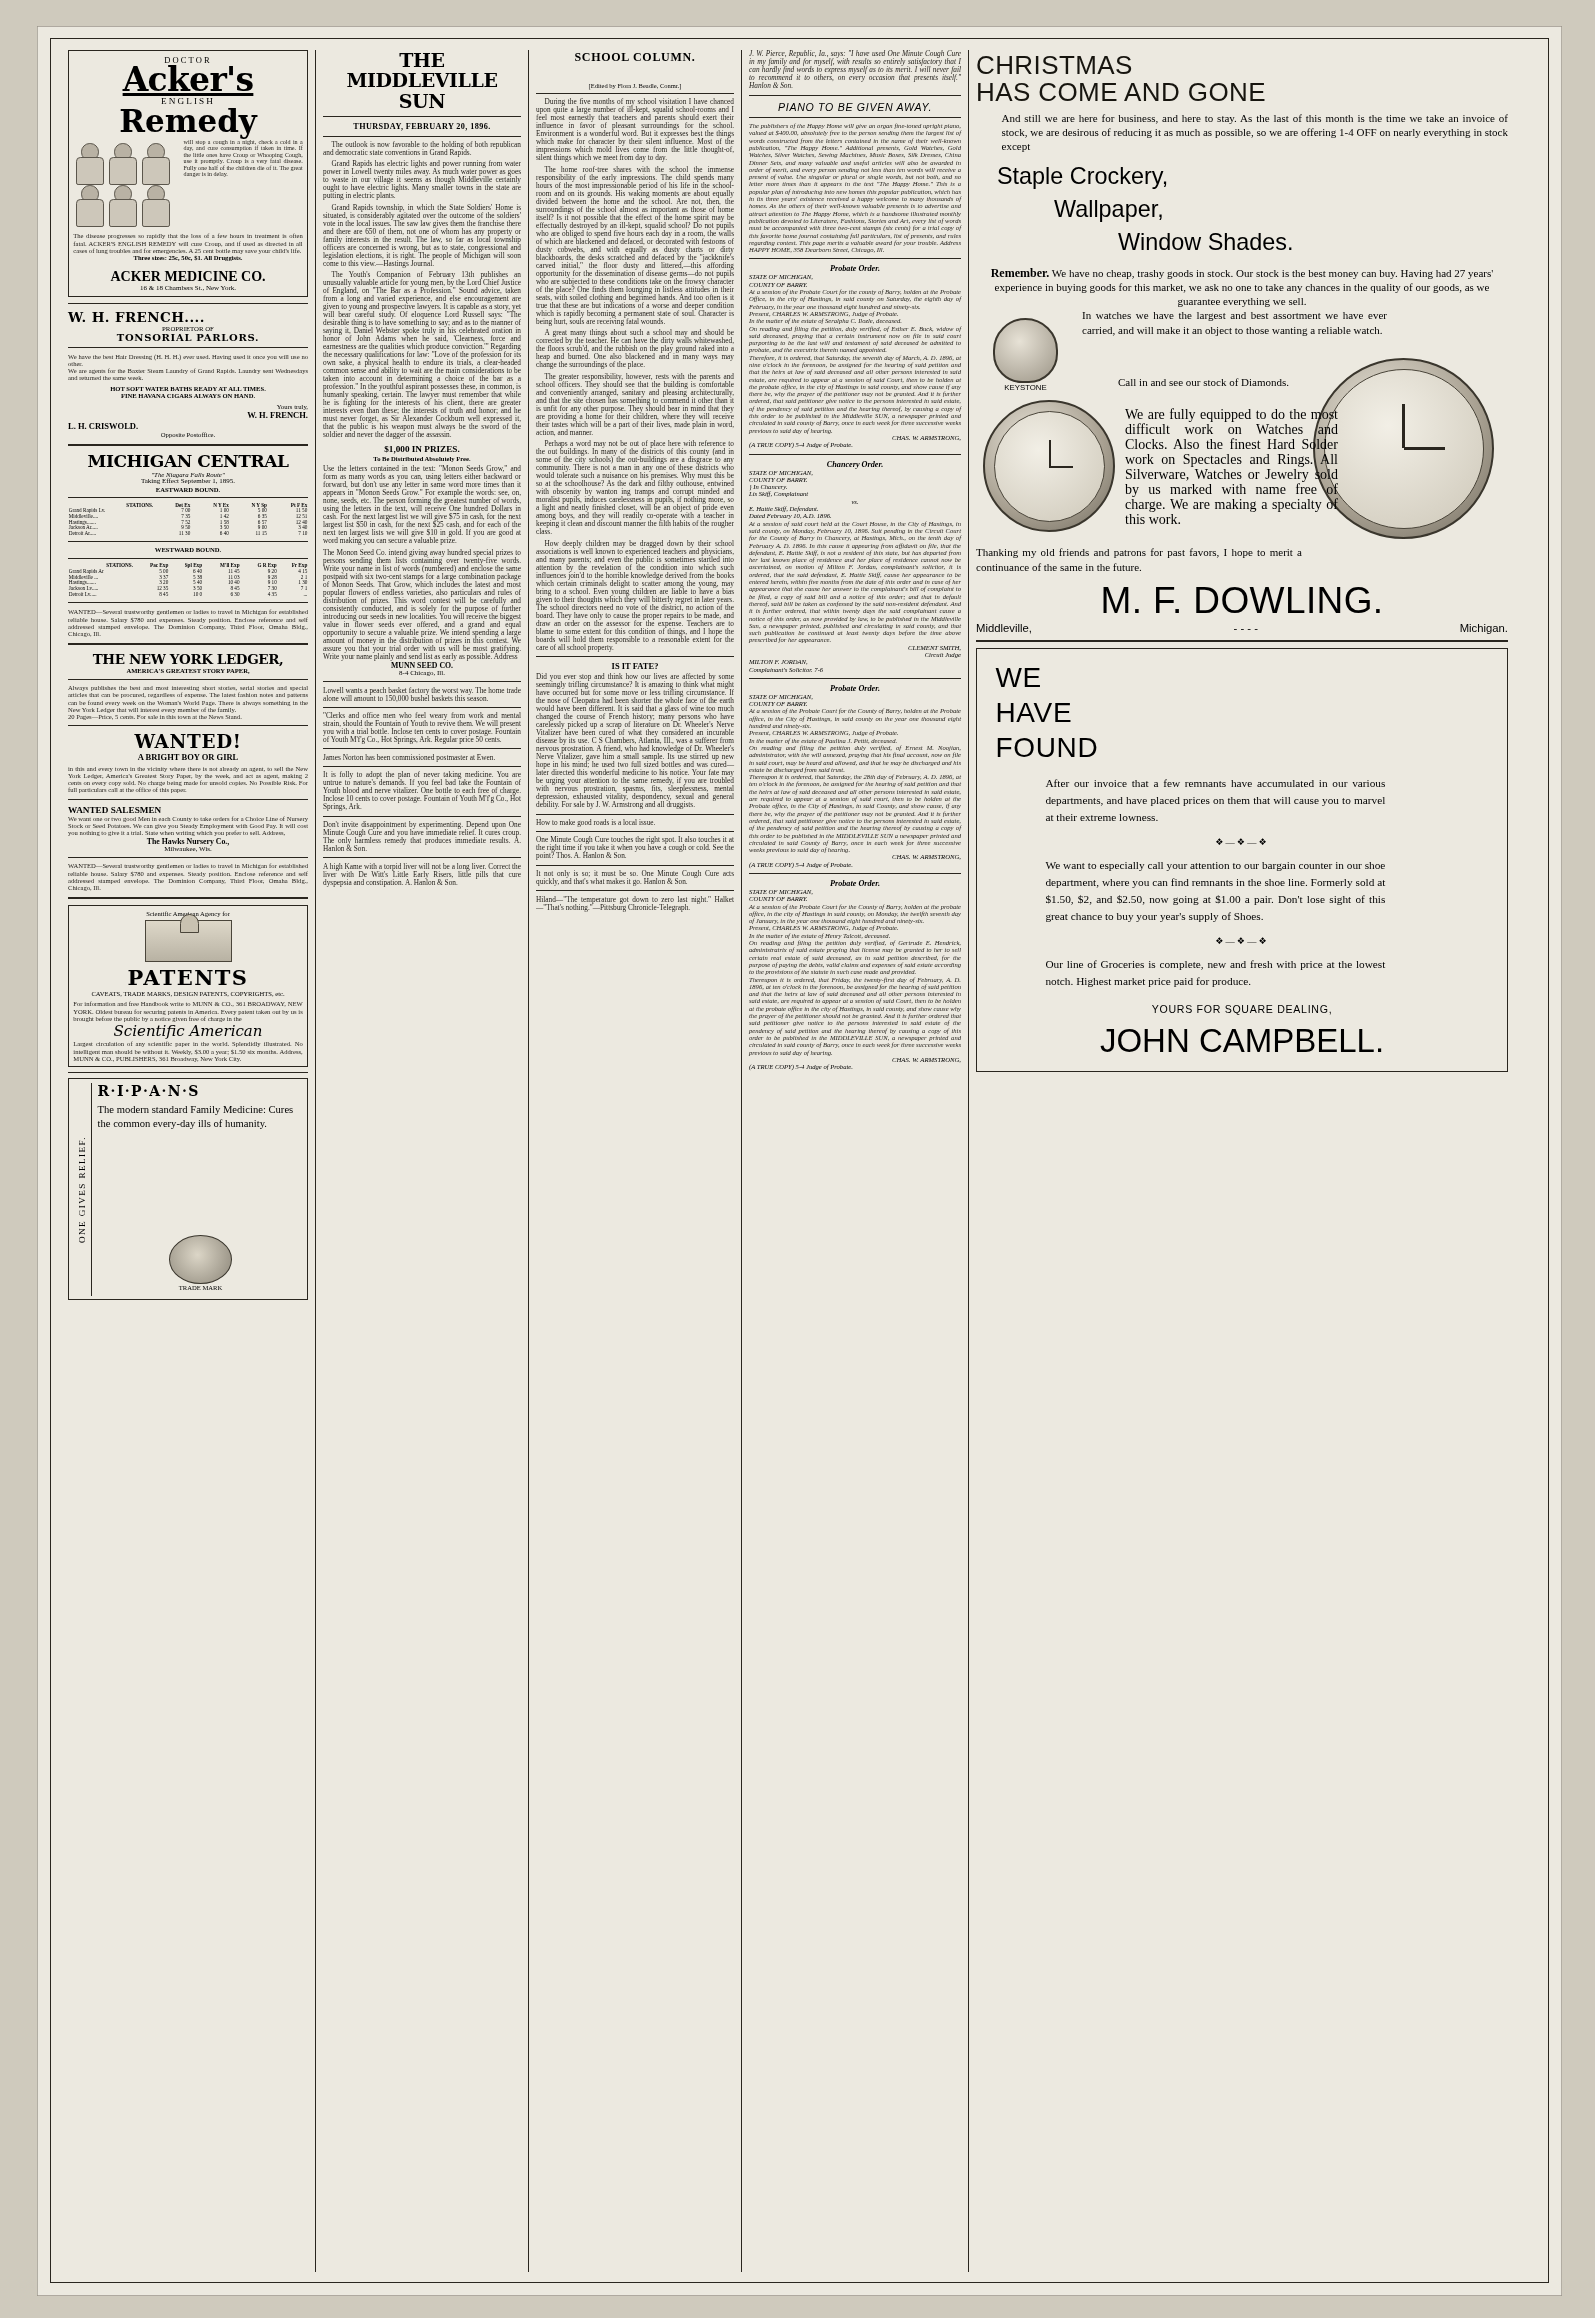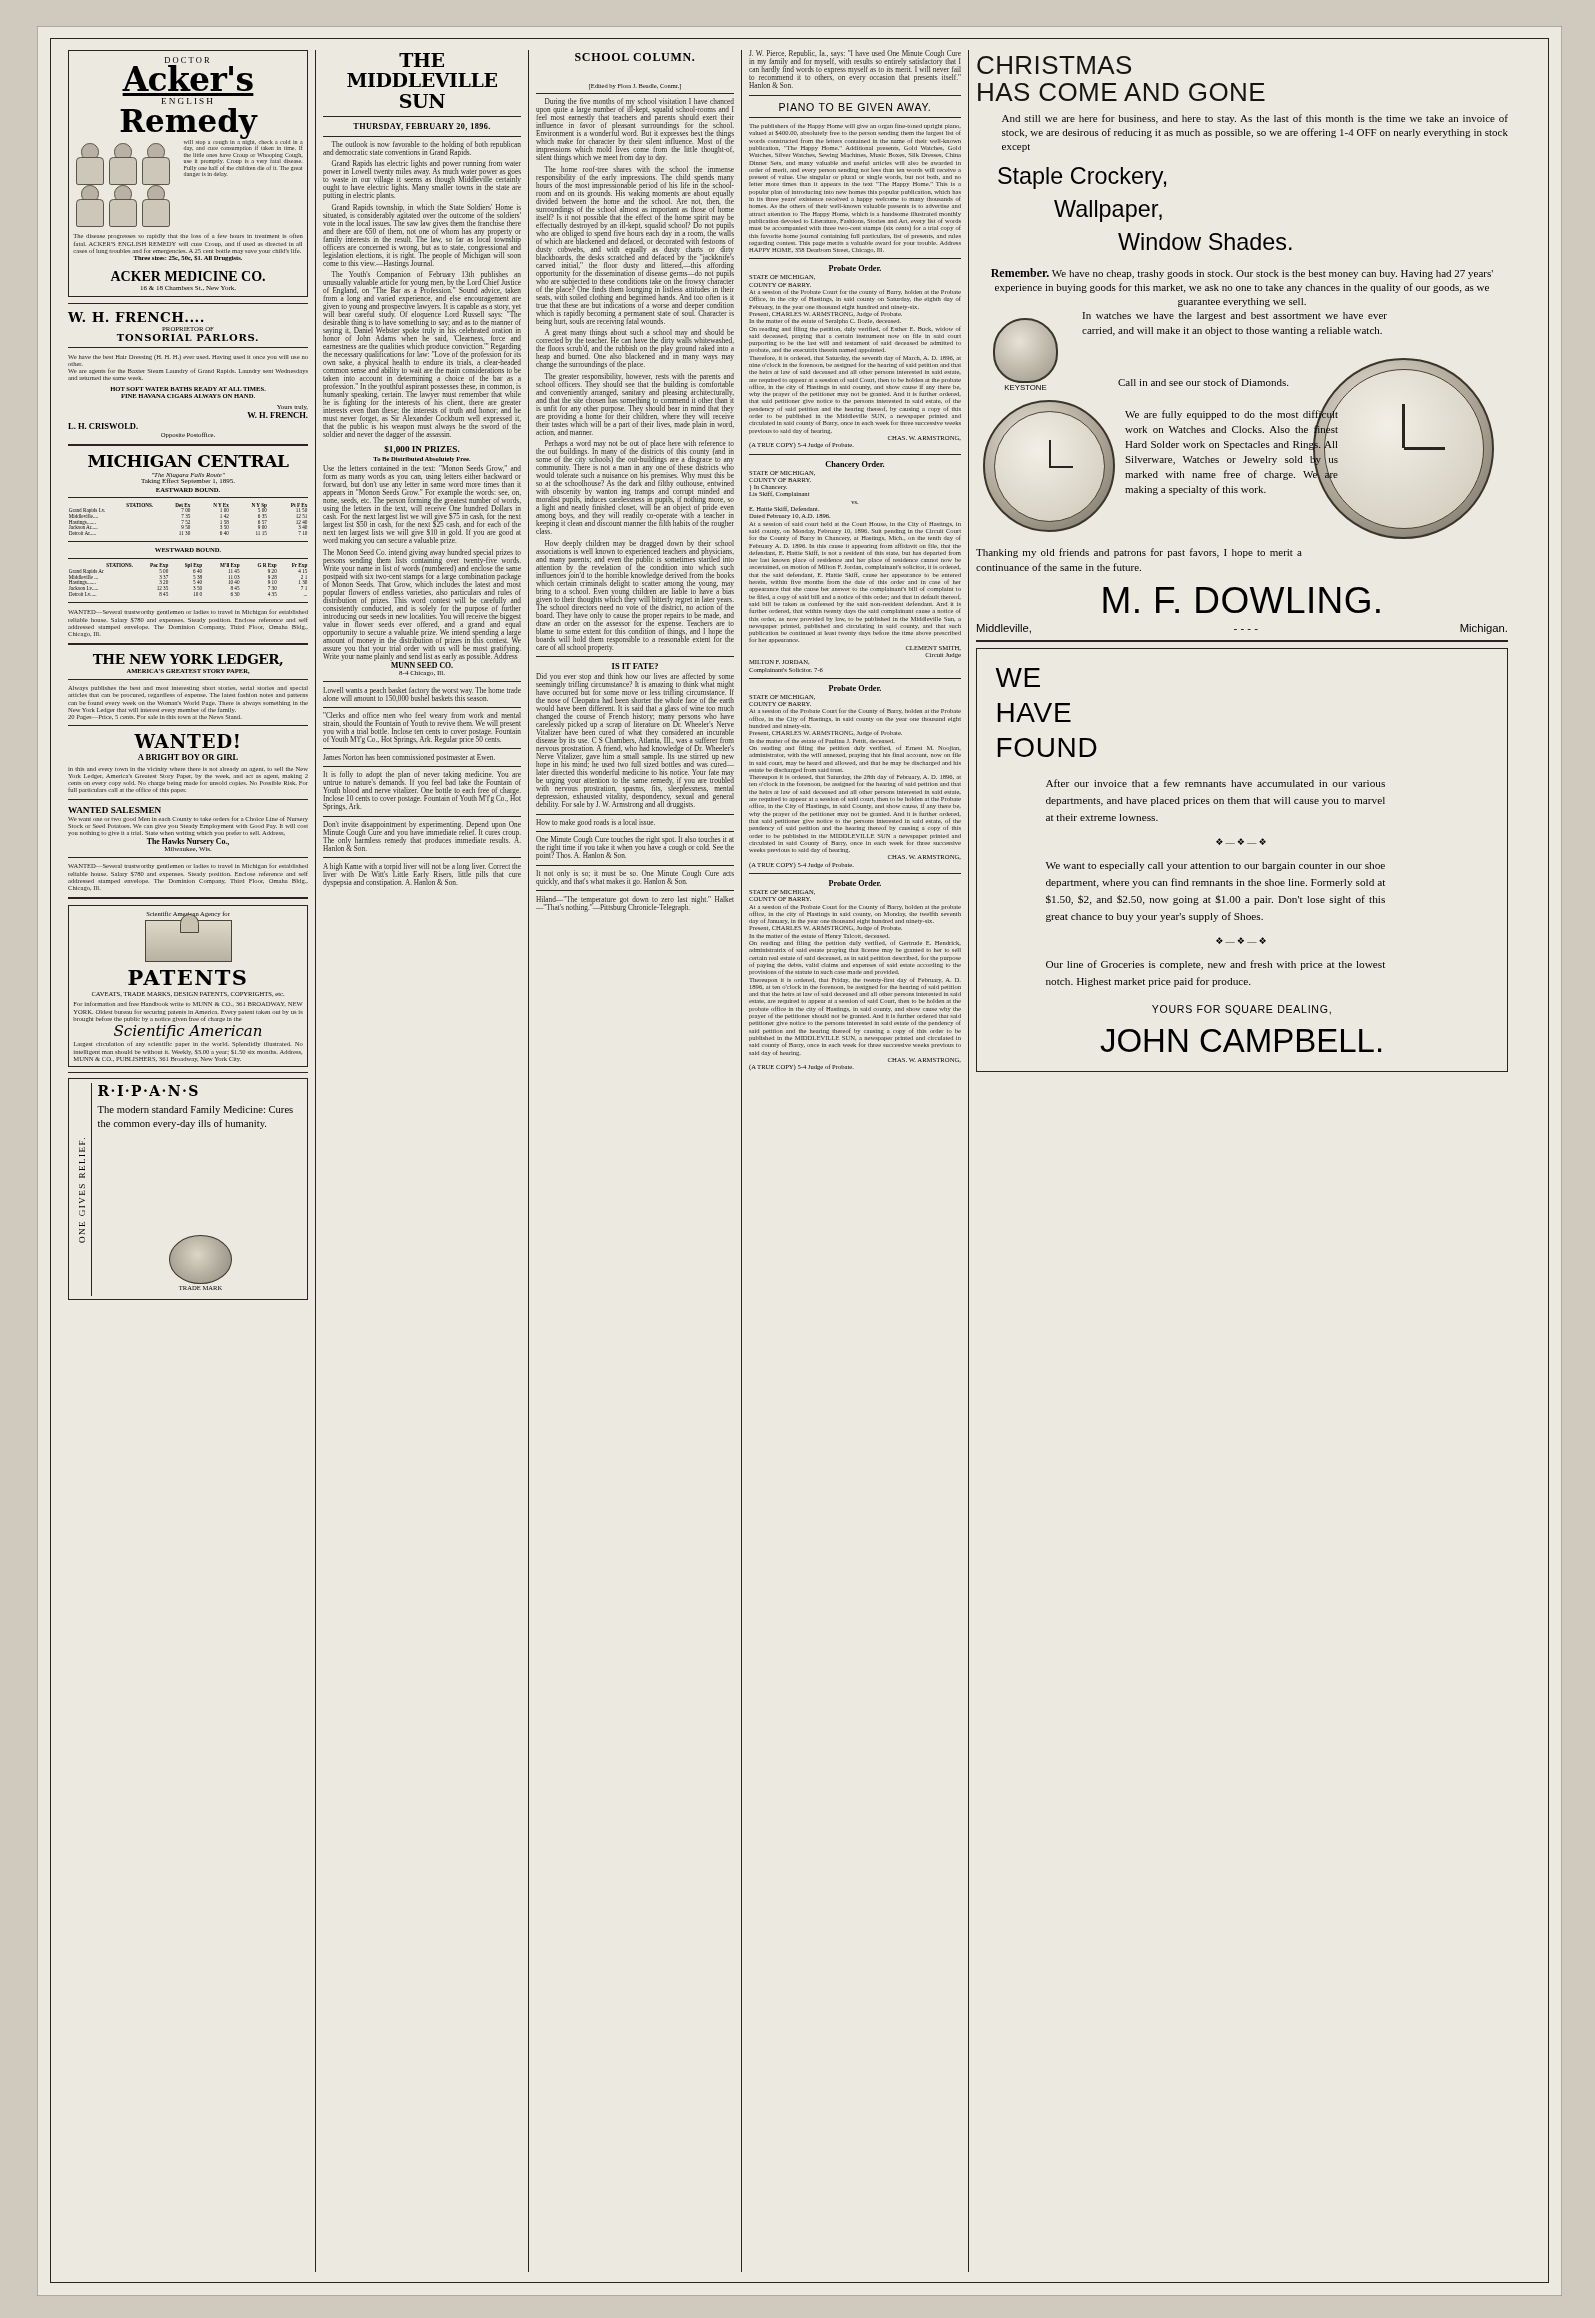--- a/index.html
+++ b/index.html
@@ -6,21 +6,21 @@
   body{font-family:"Liberation Serif", serif;}
   .page{position:relative;width:1596px;height:2319px;background:#cfcabd;margin:0 auto;}
   .sheet{position:absolute;left:37px;top:25.5px;width:1525px;height:2270px;background:#ece9e0;
          box-shadow:0 0 0 0.7px #9a948a inset;}
   .frame{position:absolute;left:12.8px;top:12.8px;right:12.8px;bottom:12.8px;border:1.4px solid #2a261f;}
   .cols{position:absolute;left:24px;top:24px;right:24px;bottom:24px;display:flex;}
   .col{position:relative;padding:0 7px;box-sizing:border-box;}
   .c1{width:255px;border-right:1.4px solid #2a261f;}
   .c2{width:213px;border-right:1.4px solid #2a261f;}
   .c3{width:213px;border-right:1.4px solid #2a261f;}
-  .c4{width:227px;border-right:1.4px solid #2a261f;}
+  .c4{width:227px;border-right:1.4px solid #2a261f;font-style:italic;}
   .c5{width:546px;}
   .just{text-align:justify;font-size:7.3px;line-height:8px;color:#1d1a15;
         -webkit-hyphens:auto;hyphens:auto;}
   .just p{margin:0 0 3.5px 0;text-indent:8.5px;}
   .tiny{font-size:6.6px;line-height:7.3px;}
   .rule{border:0;border-top:0.7px solid #2a261f;margin:4.3px 0;}
   .rule2{border:0;border-top:1.4px solid #2a261f;margin:5px 0;}
   .thickrule{border:0;border-top:2.1px solid #2a261f;margin:5.7px 0;}
   
   .adbox{border:0.7px solid #2a261f;padding:4.3px;margin-bottom:5.7px;}
@@ -473,21 +473,21 @@
               <div class="hand" style="left:50%;top:26%;width:2.1px;height:24%"></div>
               <div class="hand" style="left:50%;top:50%;width:22%;height:2.1px"></div>
             </div>
           </div>
           <div class="watch" style="right:14px;top:50px;width:177px;height:177px">
             <div class="face">
               <div class="hand" style="left:49%;top:22%;width:2.8px;height:28%"></div>
               <div class="hand" style="left:50%;top:49%;width:26%;height:2.8px"></div>
             </div>
           </div>
-          <div style="position:absolute;left:149px;top:99px;width:213px;font-size:11px;line-height:15px;text-align:justify">We are fully equipped to do the most difficult work on Watches and Clocks. Also the finest Hard Solder work on Spectacles and Rings. All Silverware, Watches or Jewelry sold by us marked with name free of charge. We are making a specialty of this work.</div>
+          <div style="position:absolute;left:149px;top:99px;width:213px;font-size:14px;line-height:15px;text-align:justify">We are fully equipped to do the most difficult work on Watches and Clocks. Also the finest Hard Solder work on Spectacles and Rings. All Silverware, Watches or Jewelry sold by us marked with name free of charge. We are making a specialty of this work.</div>
         </div>
 
         <div style="margin-top:2.8px;width:326px;font-size:11px;line-height:15px;text-align:justify">Thanking my old friends and patrons for past favors, I hope to merit a continuance of the same in the future.</div>
 
         <div class="dowling" style="margin-top:5.7px">M. F. DOWLING.</div>
         <div class="mid-mich">
           <span>Middleville,</span>
           <span>- - - -</span>
           <span>Michigan.</span>
         </div>

